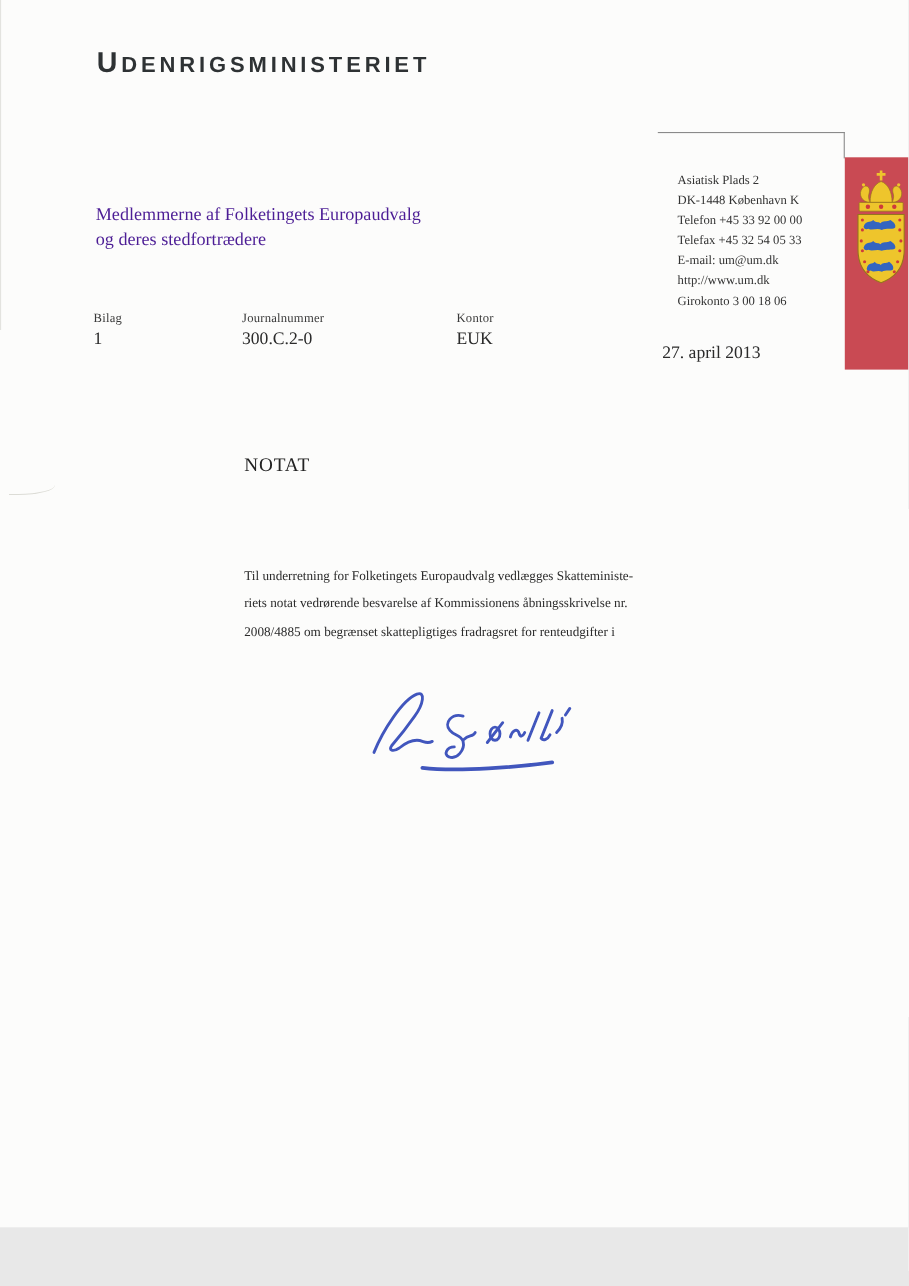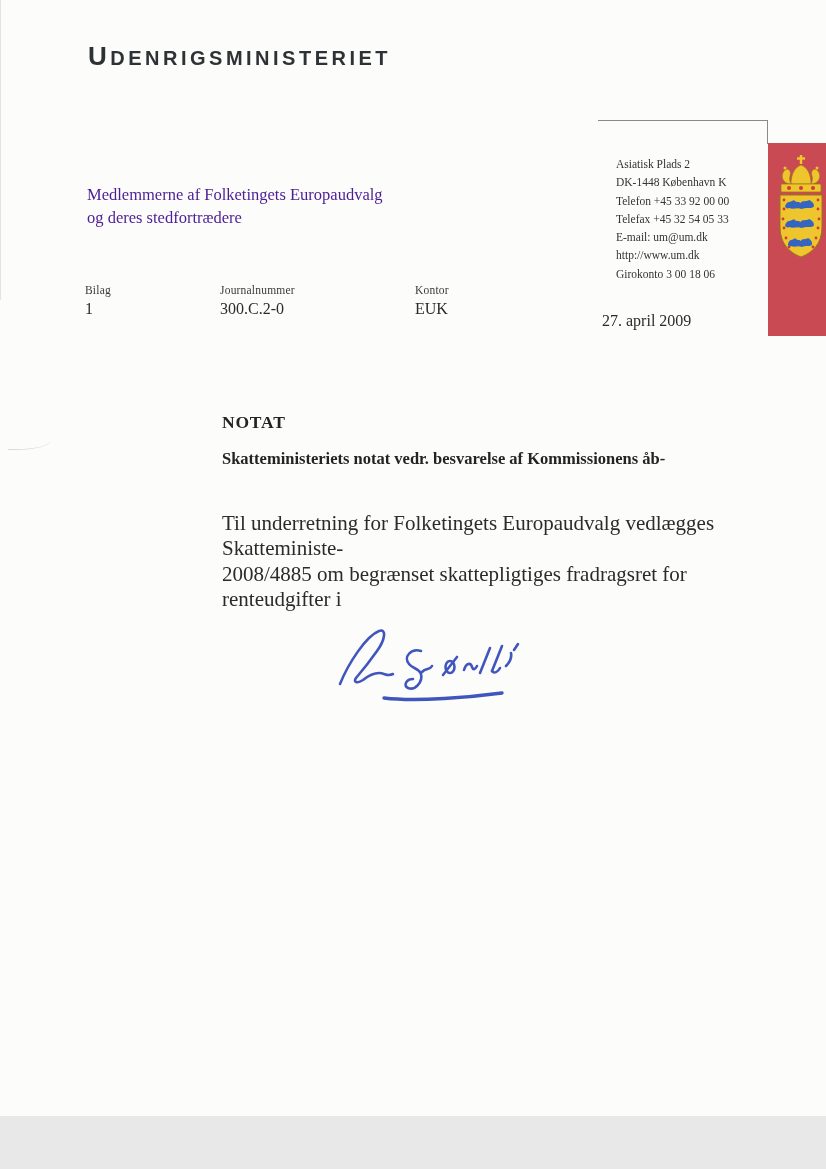--- a/index.html
+++ b/index.html
@@ -37,29 +37,29 @@
   }
   
   .meta-field { position:absolute; top:284px;font-family:Liberation Serif, serif; }
   .meta-label { font-size:11.5px; color:#3a3a3a; letter-spacing:0.2px; }
   .meta-value { font-size:16px; margin-top:4px; }
   .f-bilag { left:85px; } .f-journal { left:220px; } .f-kontor { left:415px; }
   .date { position:absolute; left:602px; top:312px; font-size:16px; }
   
   .notat-heading {
     position:absolute; left:222px; top:412px;
-    font-size:17.5px; font-weight:700; letter-spacing:0.8px; color:#232323;
+    font-size:17.5px; font-weight:400; letter-spacing:0.8px; color:#232323;
   }
   .subject {
     position:absolute; left:222px; top:447px; width:560px;
     font-size:16.5px; font-weight:700; line-height:23.5px; color:#232323;
   }
   .body-text {
     position:absolute; left:222px; top:511px; width:570px;
-    font-size:21px; line-height:25.3px;
+    font-size:12px; line-height:25.3px;
   }
   .signature { position:absolute; left:332px; top:620px; }
   
   .artifact {
     position:absolute; left:8px; top:441px; width:42px; height:8px;
     border-bottom:1.5px solid #dcdcd6; border-bottom-right-radius:80% 100%;
   }
   .edge-shadow {
     position:absolute; left:0; top:0; width:1px; height:300px; background:#e3e3df;
   }
@@ -136,32 +136,32 @@
     <div class="meta-value">1</div>
   </div>
   <div class="meta-field f-journal">
     <div class="meta-label">Journalnummer</div>
     <div class="meta-value">300.C.2-0</div>
   </div>
   <div class="meta-field f-kontor">
     <div class="meta-label">Kontor</div>
     <div class="meta-value">EUK</div>
   </div>
-  <div class="date">27. april 2009</div>
+  <div class="date">27. april 2013</div>
 
   <div class="artifact"></div>
 
   <div class="notat-heading">NOTAT</div>
 
   <div class="subject">
-    <div>Skatteministeriets notat vedr. besvarelse af Kommissionens åb-</div>
   </div>
 
   <div class="body-text">
     <div>Til underretning for Folketingets Europaudvalg vedlægges Skatteministe-</div>
+    <div>riets notat vedrørende besvarelse af Kommissionens åbningsskrivelse nr.</div>
     <div>2008/4885 om begrænset skattepligtiges fradragsret for renteudgifter i</div>
   </div>
 
   <div class="signature">
     <svg width="240" height="95" viewBox="0 0 240 95">
       <g fill="none" stroke="#4156bd" stroke-width="2.6" stroke-linecap="round" stroke-linejoin="round">
 
         <path d="M8,64 C16,44 34,16 47,11 C55,8 53,20 45,31 C38,41 30,51 24,58 C21,62 25,64 31,60 C36,56 41,53 47,53 C53,53 55,57 61,54"></path>
 
         <path d="M89,31 C79,28 71,37 77,44 C81,49 87,48 89,54 C91,62 83,71 76,68 C71,66 74,59 81,59"></path>

